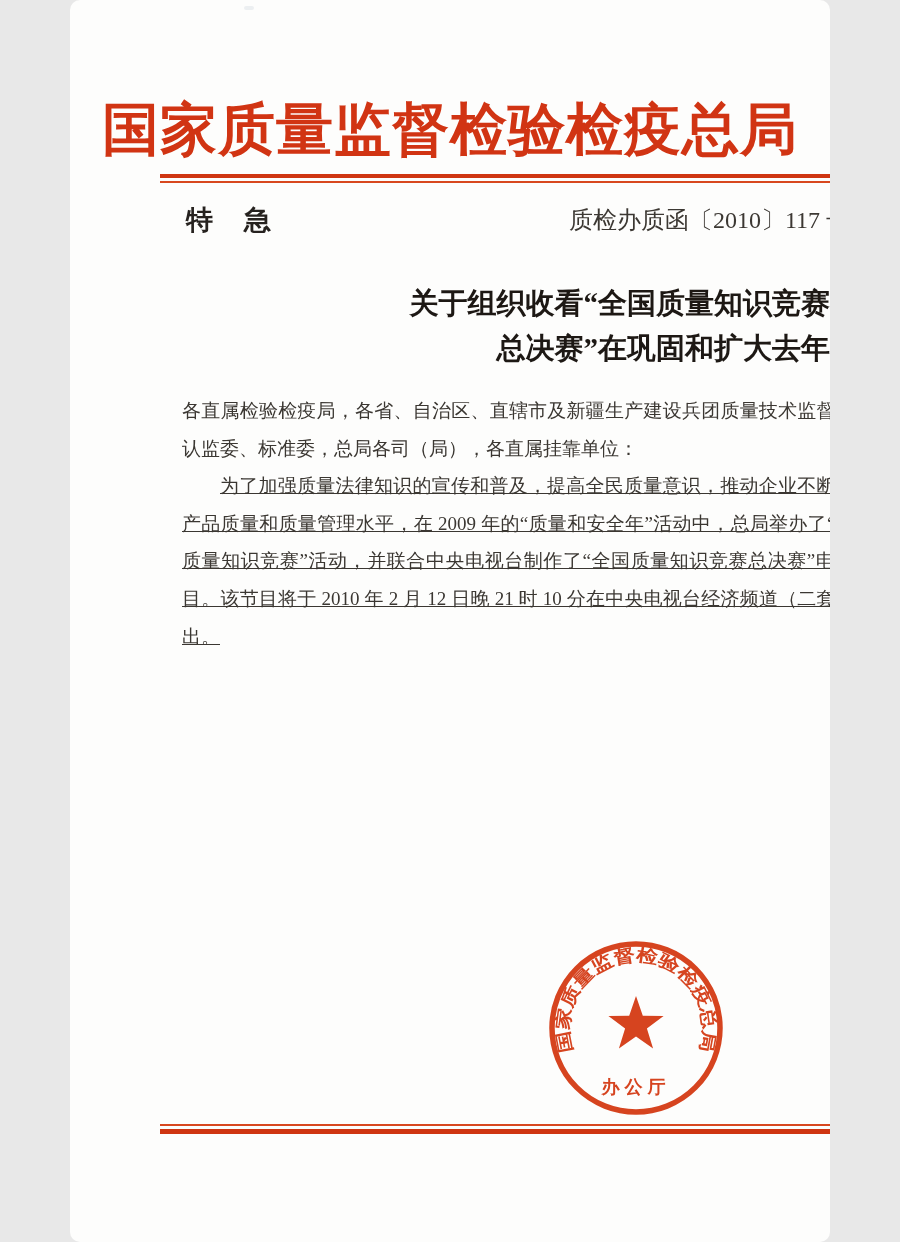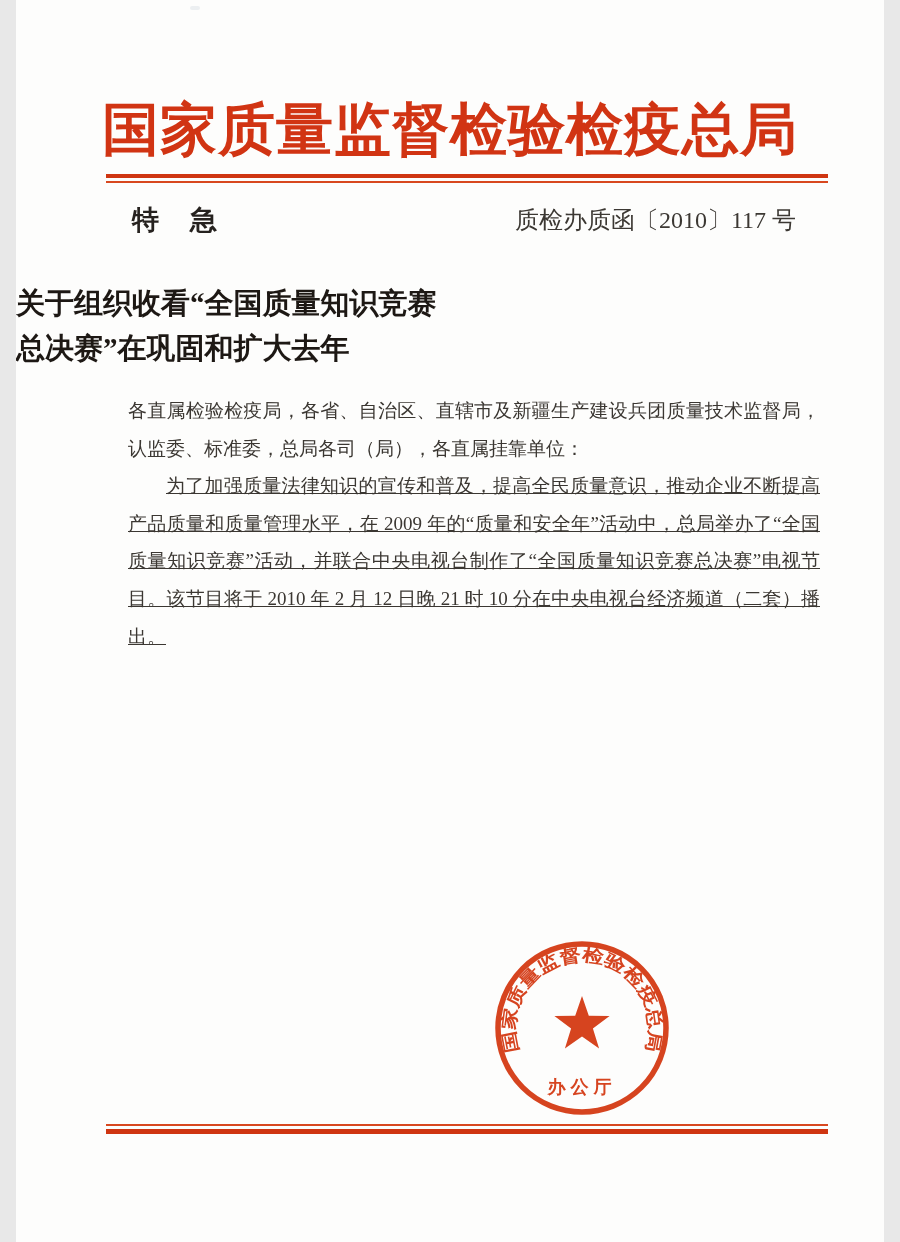--- a/index.html
+++ b/index.html
@@ -1,19 +1,20 @@
 <!DOCTYPE html>
 <html><head>
 <meta charset="utf-8">
 <style>
   html,body{margin:0;padding:0;background:#e8e8e8;}
   .page{
-    position:relative;width:868px;height:1242px;margin:0 auto;
+    position:relative;width:760px;height:1242px;margin:0 auto;
     background:#fdfdfc;overflow:hidden;
     font-family:"Liberation Serif","DejaVu Serif",serif;
+    border-radius:10px;
   }
   .agency-title{
     position:absolute;top:92px;left:0;width:100%;text-align:center;
     font-size:57px;font-weight:900;color:#d13413;letter-spacing:1px;
     font-family:"Liberation Serif","DejaVu Serif",serif;
   }
   .rule{position:absolute;left:90px;width:722px;}
   .rule-top{top:174px;}
   .rule-top .thick{height:4px;background:#cf3511;}
   .rule-top .thin{height:2px;background:#d8481f;margin-top:3px;}
@@ -23,21 +24,21 @@
   .meta-row{
     position:absolute;top:202px;left:116px;width:664px;
     display:flex;justify-content:space-between;align-items:center;
   }
   .urgency{
     font-family:"Liberation Sans","DejaVu Sans",sans-serif;
     font-weight:bold;font-size:27px;color:#26221f;letter-spacing:2px;
   }
   .doc-number{font-size:24px;color:#3c3833;margin-left:35px;}
   .doc-title{
-    position:absolute;top:281px;left:0;width:100%;text-align:left;
+    position:absolute;top:281px;left:0;width:100%;text-align:right;
     font-size:29px;font-weight:bold;color:#1d1814;line-height:45px;
   }
   .body-text{
     position:absolute;top:392px;left:112px;width:692px;
     font-size:19px;line-height:37.6px;color:#3b3732;
     text-align:justify;text-justify:inter-ideograph;
   }
   .body-text p{margin:0;}
   .body-text p.indent{text-indent:2em;text-decoration:underline;}
   .date-line{

